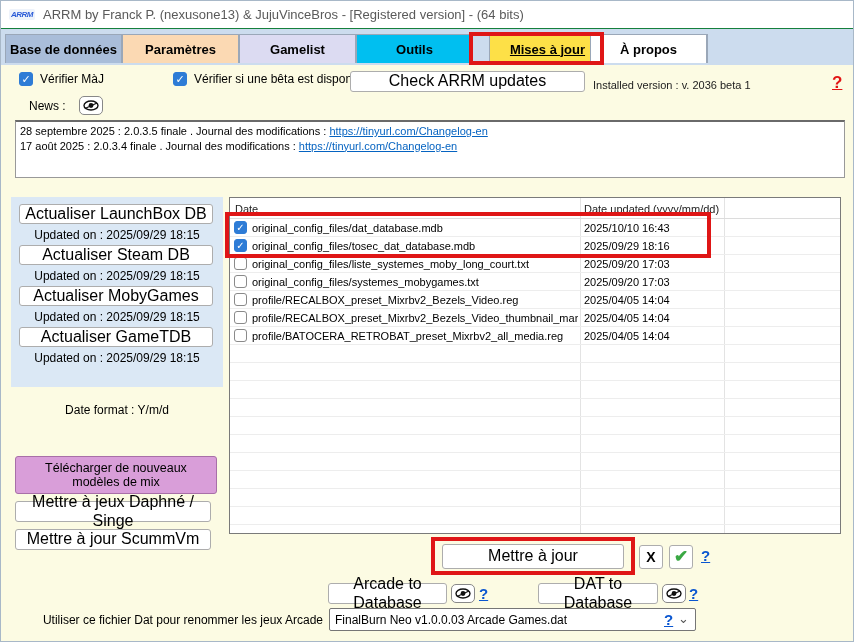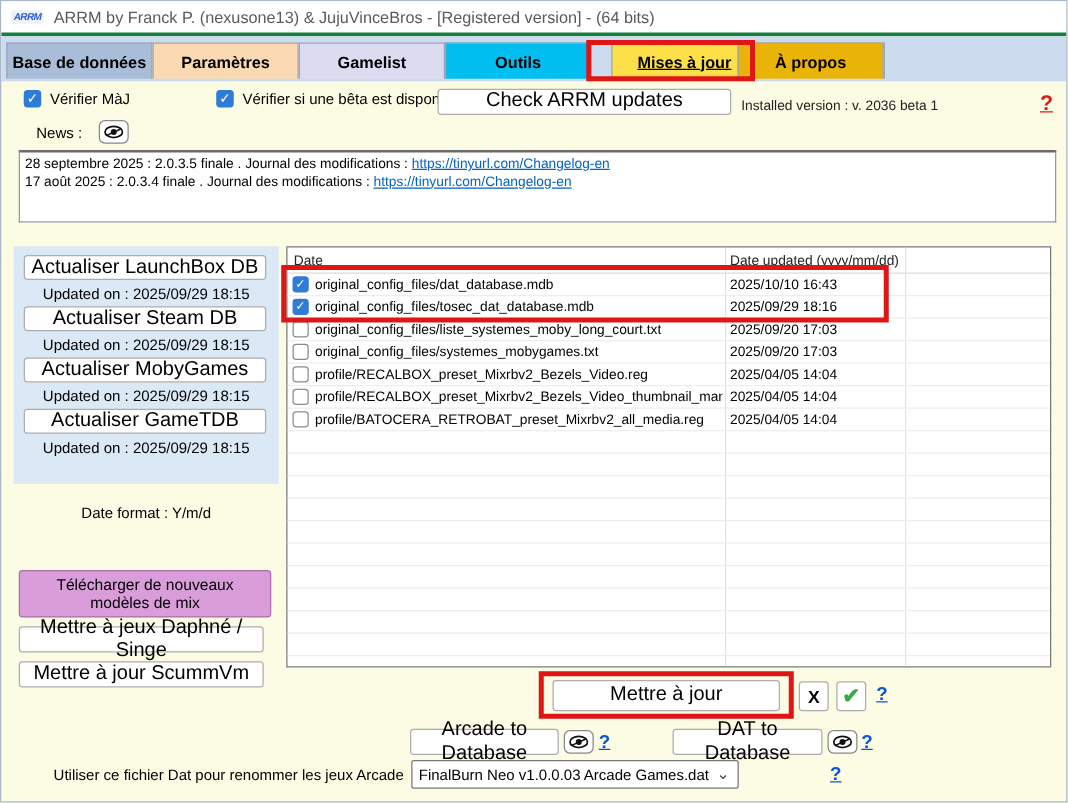--- a/index.html
+++ b/index.html
@@ -1,33 +1,33 @@
 <!DOCTYPE html>
 <html><head>
 <meta charset="utf-8">
 <style>
   * { margin:0; padding:0; box-sizing:border-box; }
   html,body { width:854px; height:642px; }
   body { font-family:"Liberation Sans", sans-serif; background:#fff; }
   #app { position:relative; width:854px; height:642px; background:#fcfbe3; border:1px solid #a8b8c8; overflow:hidden; }
 
   
-  .titlebar { position:absolute; left:0; top:0; width:854px; height:28px; background:#ffffff; border-bottom:3px solid #15803d; display:flex; align-items:center; padding-left:8px; }
+  .titlebar { position:absolute; left:0; top:0; width:854px; height:28px; background:#ffffff; border-bottom:1px solid #15803d; display:flex; align-items:center; padding-left:8px; }
   .app-logo { font-size:8px; font-weight:bold; font-style:italic; color:#2a5bd7; background:#eef3fb; border-radius:2px; padding:1px 2px; letter-spacing:-0.5px; }
   .title-text { margin-left:8px; font-size:13px; color:#5a5a5a; }
 
   
   .tabstrip { position:absolute; left:0; top:28px; width:854px; height:36px; background:#ccdcee; }
   .tab { position:absolute; top:5px; height:29px; width:117px; display:flex; align-items:center; justify-content:center; font-size:13px; font-weight:bold; color:#000; border:1px solid #9aa7b8; border-bottom:none; }
   .tab-0 { left:4px;   background:#a9bdd9; }
   .tab-1 { left:121px; background:#fbd9b3; }
   .tab-2 { left:238px; background:#dcdbf2; }
   .tab-3 { left:355px; background:#00bff0; }
   .tab-4 { left:488px; background:#fde047; text-decoration:underline; }
-  .tab-5 { left:589px; background:#eab308; }
+  .tab-5 { left:589px; background:#ffffff; }
   .tab-end-line { position:absolute; left:706px; top:5px; width:1px; height:29px; background:#9aa7b8; }
 
   
   .redbox { position:absolute; border:4px solid #df1616; pointer-events:none; }
   .redbox-tab  { left:468px; top:31px;  width:135px; height:33px; }
   .redbox-rows { left:224px; top:211px; width:486px; height:46px; }
   .redbox-btn  { left:430px; top:536px; width:204px; height:38px; }
 
   
   .btn { position:absolute; background:#fff; border:1px solid #adadad; border-radius:3px; font-size:16px; color:#000; display:flex; align-items:center; justify-content:center; text-align:center; line-height:1.15; }
@@ -66,21 +66,21 @@
   .trow .date { position:absolute; left:354px; white-space:nowrap; }
   .trow .cb { position:absolute; left:4px; top:2px; }
   .filler { position:absolute; left:0; width:100%; height:18px; border-bottom:1px solid #ededed; }
 
   
   .sq-btn { width:24px; height:24px; font-weight:bold; font-size:14px; }
   .check-glyph { color:#3aa843; font-size:17px; font-weight:bold; }
 
   .bottom-q { position:absolute; font-size:15px; }
   .dat-label { position:absolute; left:0px; top:612px; width:322px; text-align:right; font-size:12px; }
-  .combo { position:absolute; left:328px; top:607px; width:262px; height:23px; background:#fff; border:1px solid #767676; border-radius:2px; font-size:12px; display:flex; align-items:center; padding:0 20px 0 5px; }
+  .combo { position:absolute; left:328px; top:607px; width:367px; height:23px; background:#fff; border:1px solid #767676; border-radius:2px; font-size:12px; display:flex; align-items:center; padding:0 20px 0 5px; }
   .combo .chev { position:absolute; right:6px; top:2px; color:#555; font-size:13px; }
 </style>
 </head>
 <body>
 
 <div id="app">
 
   <div class="titlebar">
     <span class="app-logo">ARRM</span>
     <span class="title-text">ARRM by Franck P. (nexusone13) &amp; JujuVinceBros - [Registered version] - (64 bits)</span>

